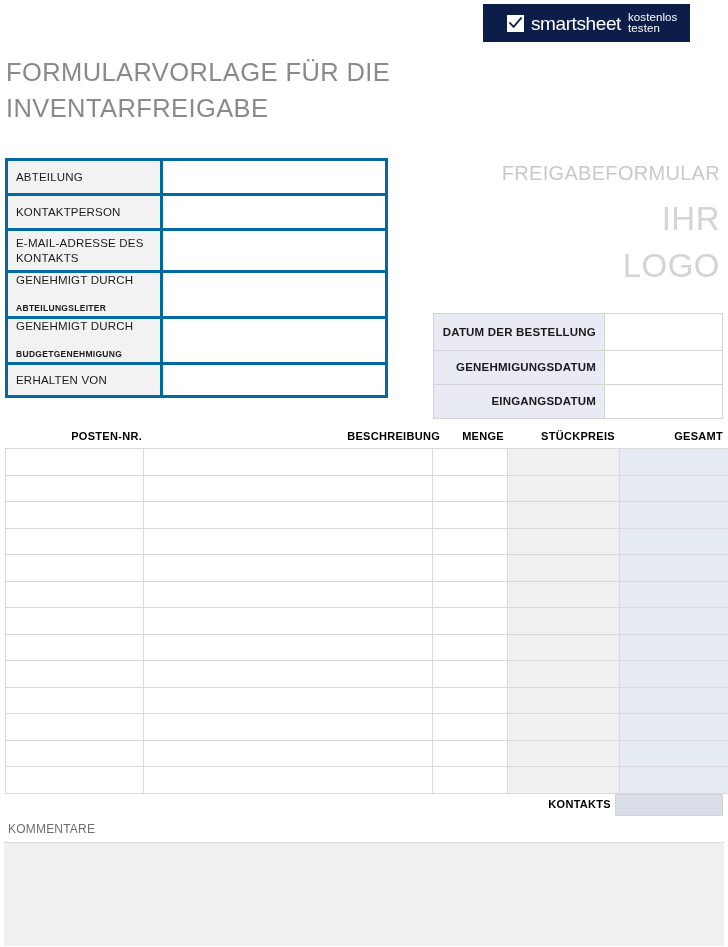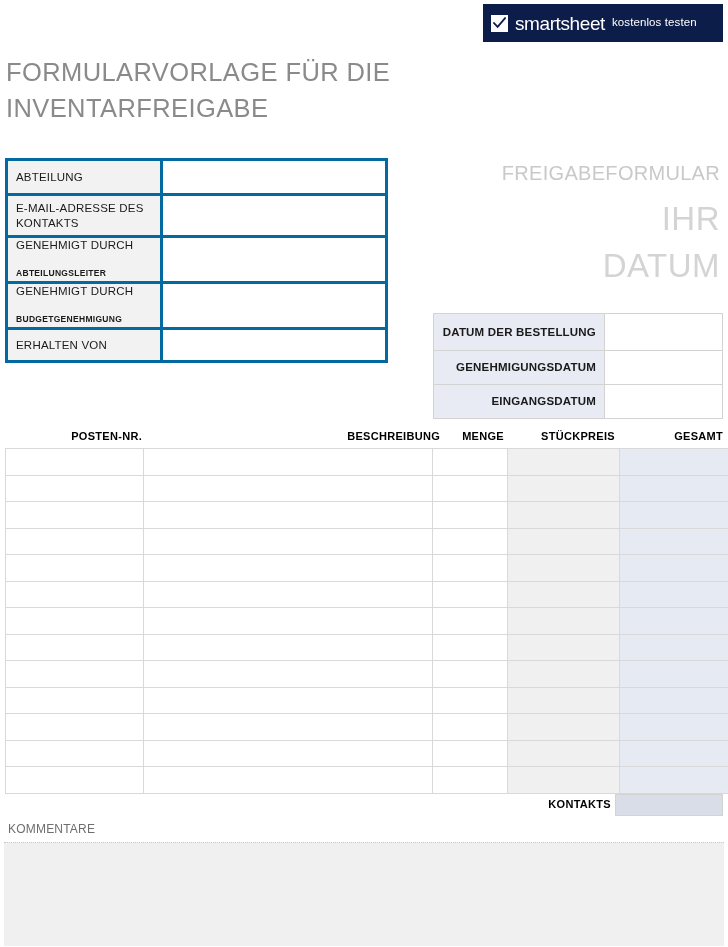--- a/index.html
+++ b/index.html
@@ -15,26 +15,26 @@
     color: #000000;
     position: relative;
     overflow: hidden;
   }
 
   
   #brand-banner {
     position: absolute;
     left: 483px;
     top: 4px;
-    width: 240px;
+    width: 207px;
     height: 38px;
     background: #0d1d4a;
     display: flex;
     align-items: center;
-    padding-left: 8px;
+    padding-left: 24px;
     box-sizing: border-box;
   }
   #brand-mark {
     width: 17px;
     height: 17px;
     background: #ffffff;
     position: relative;
     flex: 0 0 auto;
     margin-right: 7px;
   }
@@ -256,20 +256,26 @@
 <div id="page-title">FORMULARVORLAGE FÜR DIE INVENTARFREIGABE</div>
 
 <table id="contact-table">
   <tbody>
     <tr style="height:35px">
       <td class="lbl">
         <span>ABTEILUNG</span>
       </td>
       <td class="val"></td>
     </tr>
+    <tr style="height:35px">
+      <td class="lbl">
+        <span>KONTAKTPERSON</span>
+      </td>
+      <td class="val"></td>
+    </tr>
     <tr style="height:42px">
       <td class="lbl">
         <span>E-MAIL-ADRESSE DES KONTAKTS</span>
       </td>
       <td class="val"></td>
     </tr>
     <tr style="height:37px">
       <td class="lbl">
         <span>GENEHMIGT DURCH</span>
         <span class="sub-lbl">ABTEILUNGSLEITER</span>
@@ -288,21 +294,21 @@
         <span>ERHALTEN VON</span>
       </td>
       <td class="val"></td>
     </tr>
   </tbody>
 </table>
 
 <div id="form-kicker">FREIGABEFORMULAR</div>
 <div id="logo-placeholder">
   <div>IHR</div>
-  <div>DATUM</div>
+  <div>LOGO</div>
 </div>
 
 <table id="dates-table">
   <tbody>
     <tr style="height:37px">
       <td class="lbl">DATUM DER BESTELLUNG</td>
       <td class="val"></td>
     </tr>
     <tr style="height:34px">
       <td class="lbl">GENEHMIGUNGSDATUM</td>

